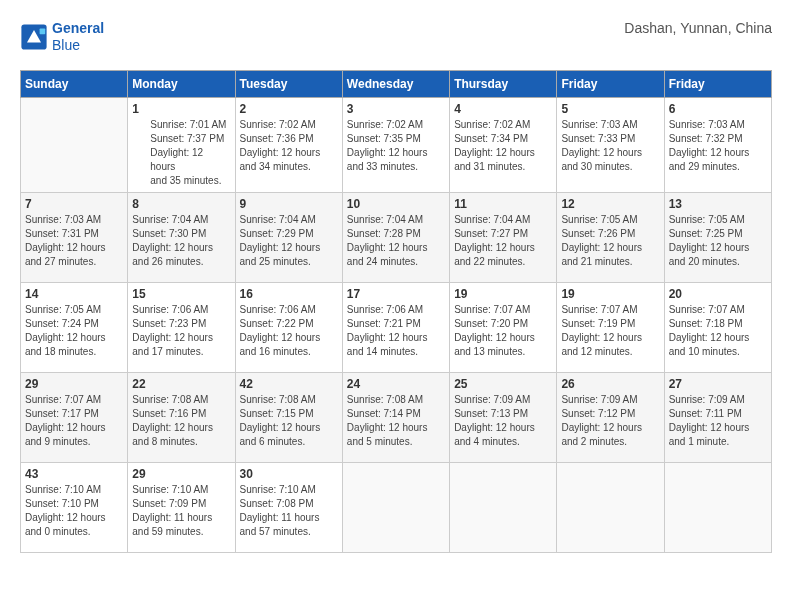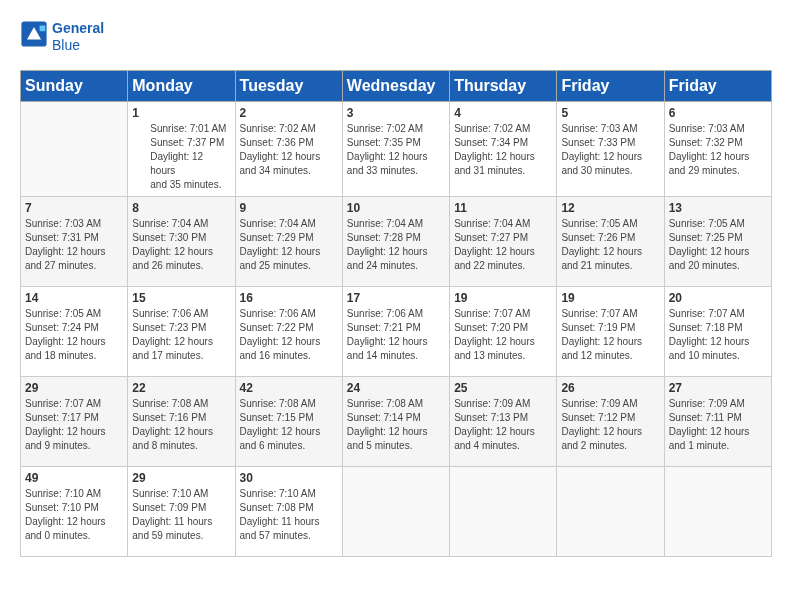--- a/index.html
+++ b/index.html
@@ -11,21 +11,21 @@
       padding: 20px;
     }
     .header-area {
       display: flex;
       justify-content: space-between;
       align-items: flex-start;
       margin-bottom: 16px;
     }
     .logo {
       display: flex;
-      align-items: flex-start;
+      align-items: center;
       gap: 4px;
     }
     .logo-icon {
       width: 28px;
       height: 28px;
     }
     .title-area {
       text-align: right;
     }
     .month-title {
@@ -40,21 +40,21 @@
     table {
       width: 100%;
       border-collapse: collapse;
       font-size: 11px;
     }
     thead tr th {
       background-color: #1a5fb4;
       color: #fff;
       padding: 6px 4px;
       text-align: left;
-      font-size: 16px;
+      font-size: 12px;
       font-weight: bold;
       border: 1px solid #aaa;
     }
     tbody tr td {
       border: 1px solid #ccc;
       vertical-align: top;
       padding: 4px;
       min-height: 80px;
       height: 90px;
       width: calc(100% / 7);
@@ -92,20 +92,21 @@
       <rect x="2" y="2" width="36" height="36" rx="4" fill="#1a5fb4"></rect>
       <polygon points="10,28 20,10 30,28" fill="white"></polygon>
       <rect x="28" y="8" width="8" height="8" rx="1" fill="#5bc8f5"></rect>
     </svg>
     <div>
       <div style="font-size:14px; font-weight:bold; color:#1a5fb4; line-height:1.2;">General</div>
       <div style="font-size:14px; font-weight:normal; color:#1a5fb4; line-height:1.2;">Blue</div>
     </div>
   </div>
   <div class="title-area">
+    <div class="subtitle">Dashan, Yunnan, China</div>
   </div>
 </div>
 
 <table>
   <thead>
     <tr>
     <th>Sunday</th>
         <th>Monday</th>
         <th>Tuesday</th>
         <th>Wednesday</th>
@@ -308,21 +309,21 @@
         <td>
           <div class="day-num">27</div>
           <div class="day-detail" style="white-space: pre-line;">Sunrise: 7:09 AM
 Sunset: 7:11 PM
 Daylight: 12 hours
 and 1 minute.</div>
         </td>
       </tr>
       <tr>
         <td>
-          <div class="day-num">49</div>
+          <div class="day-num">43</div>
           <div class="day-detail" style="white-space: pre-line;">Sunrise: 7:10 AM
 Sunset: 7:10 PM
 Daylight: 12 hours
 and 0 minutes.</div>
         </td>
         <td>
           <div class="day-num">29</div>
           <div class="day-detail" style="white-space: pre-line;">Sunrise: 7:10 AM
 Sunset: 7:09 PM
 Daylight: 11 hours

